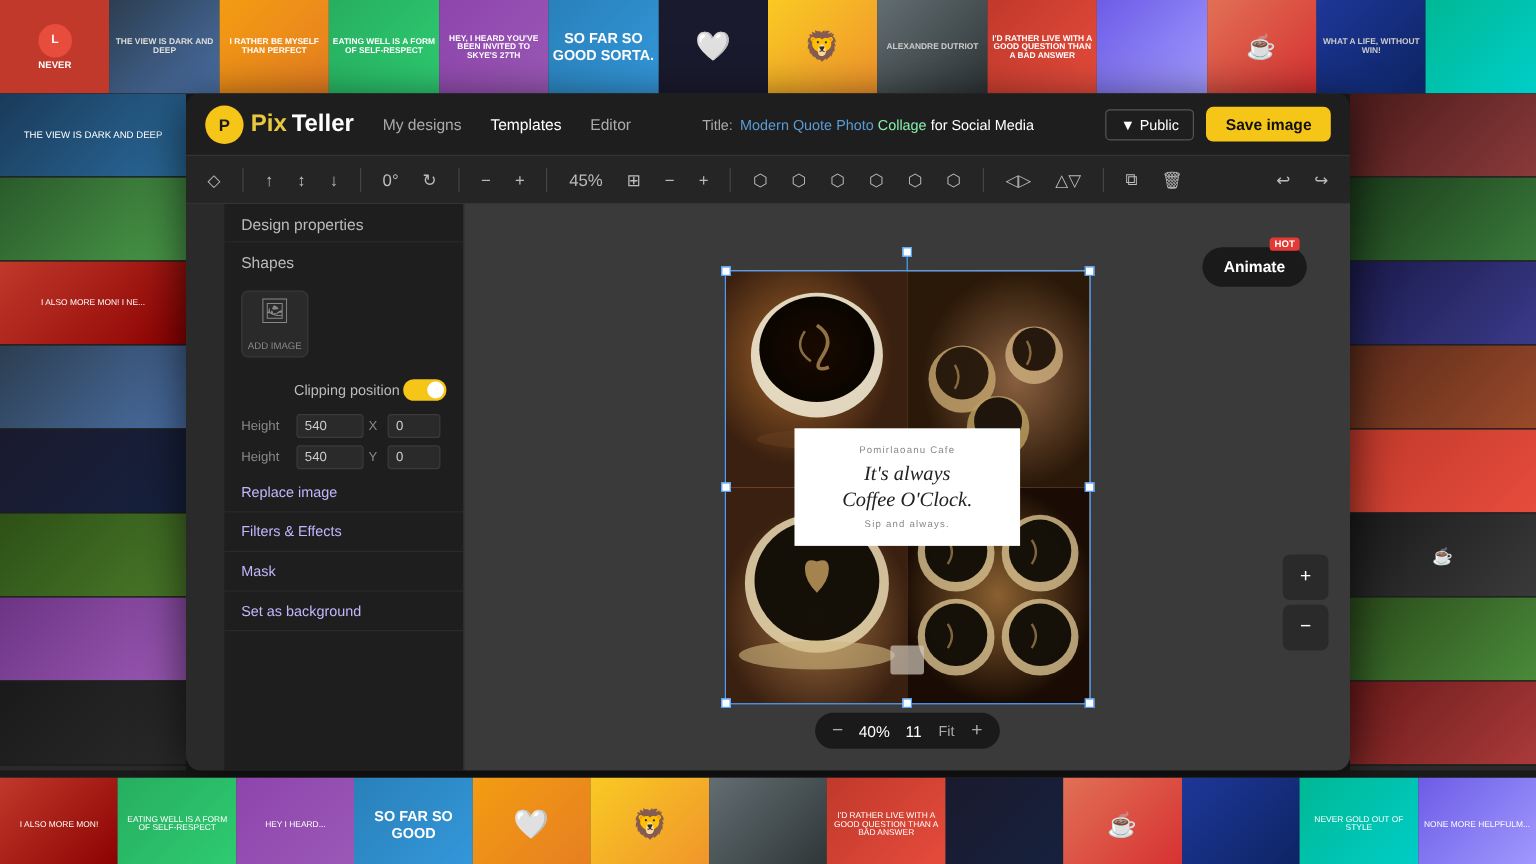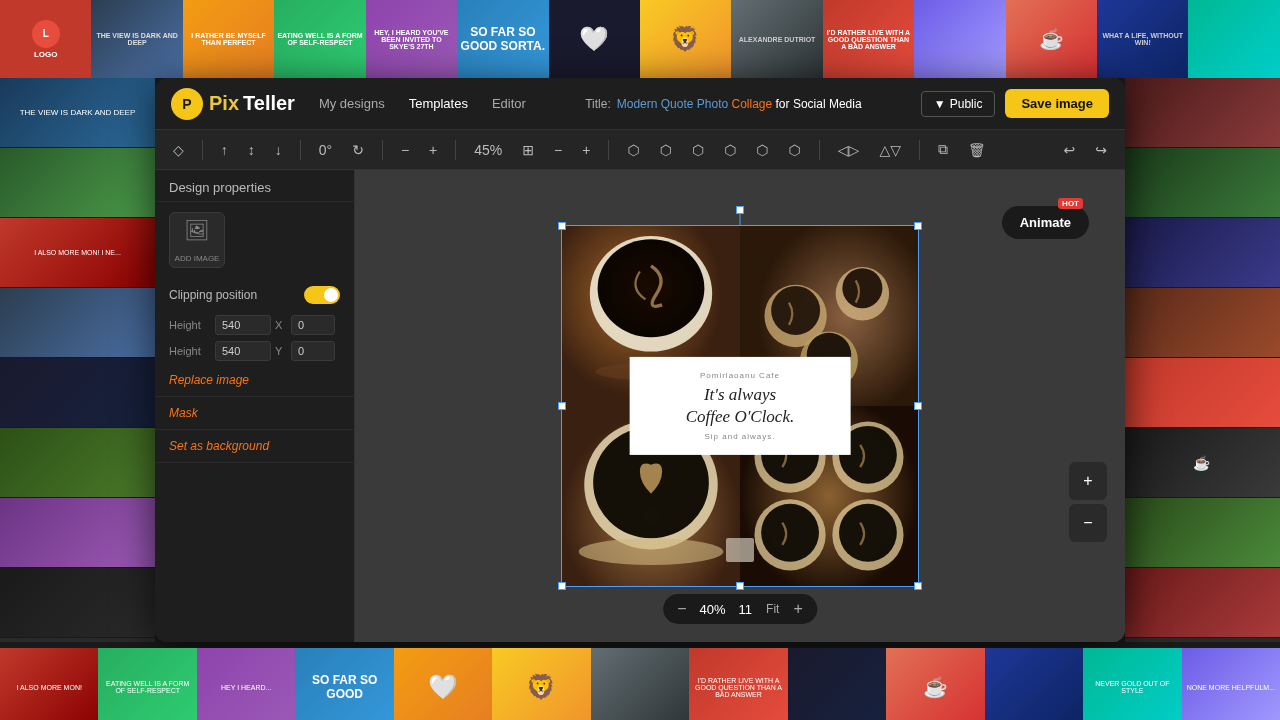--- a/index.html
+++ b/index.html
@@ -68,21 +68,21 @@
       padding: 0 12px; gap: 8px; border-bottom: 1px solid #333;
     }
     .toolbar-btn {
       background: none; border: none; color: #bbb; cursor: pointer;
       font-size: 14px; padding: 3px 6px; border-radius: 3px;
     }
     .toolbar-sep { width: 1px; height: 20px; background: #444; margin: 0 4px; }
 
     
     .body-layout {
-      display: flex; height: calc(100% - 92px);
+      display: flex; height: calc(100% - 92px); padding-left: 32px;
     }
 
     
     .left-panel {
       width: 200px; background: #1e1e1e; border-right: 1px solid #333;
       overflow-y: auto; flex-shrink: 0;
     }
     .panel-section-title {
       color: #bbb; font-size: 13px; padding: 10px 14px 6px;
       border-bottom: 1px solid #2a2a2a;
@@ -101,21 +101,21 @@
       display: flex; flex-direction: column; align-items: center; justify-content: center;
       cursor: pointer; border: 1px solid #3a3a3a;
     }
     .add-image-icon { color: #888; font-size: 20px; }
     .add-image-label { color: #888; font-size: 8px; margin-top: 12px; }
 
     .clipping-row {
       display: flex; align-items: center; justify-content: space-between;
       padding: 8px 14px;
     }
-    .clipping-label { color: #bbb; font-size: 12px; }
+    .clipping-label { color: #bbb; font-size: 12px; margin-left: 44px; }
     .toggle-btn {
       width: 36px; height: 18px; background: #f5c518; border-radius: 9px;
       position: relative; cursor: pointer;
     }
     .toggle-thumb {
       position: absolute; right: 2px; top: 2px;
       width: 14px; height: 14px; background: white; border-radius: 50%;
     }
 
     .properties-title {
@@ -130,42 +130,41 @@
       width: 56px; background: #2a2a2a; border: 1px solid #3a3a3a;
       color: #ccc; font-size: 11px; padding: 3px 6px; border-radius: 3px;
     }
     .prop-xy-label { color: #888; font-size: 11px; width: 12px; }
     .prop-xy-input {
       width: 44px; background: #2a2a2a; border: 1px solid #3a3a3a;
       color: #ccc; font-size: 11px; padding: 3px 6px; border-radius: 3px;
     }
 
     .action-item {
-      padding: 9px 14px; color: #f97316; font-size: 12px; cursor: pointer;
+      padding: 9px 14px; color: #c4b5fd; font-size: 12px; cursor: pointer;
       border-bottom: 1px solid #2a2a2a;
-      font-style: italic;
     }
 
     
     .canvas-area {
       flex: 1; background: #3a3a3a; position: relative; overflow: hidden;
       display: flex; align-items: center; justify-content: center;
     }
 
     
     .animate-btn {
       position: absolute; top: 18px; right: 18px;
       background: #1a1a1a; color: white; border: none;
       padding: 9px 18px; border-radius: 20px; font-size: 13px;
       font-weight: bold; cursor: pointer; z-index: 10;
     }
 
     
     .design-canvas {
-      position: relative; width: 356px; height: 360px;
+      position: relative; width: 303px; height: 360px;
       background: #fdba74;
     }
 
     
     .coffee-collage {
       width: 100%; height: 100%; position: relative; overflow: hidden;
     }
     .coffee-tl {
       position: absolute; top: 0; left: 0; width: 50%; height: 50%;
       background: #5a3a2a;
@@ -269,21 +268,21 @@
   </style>
 </head>
 <body>
 
 <div class="top-strip">
   <div class="strip-item s1">
     <div class="strip-item-inner" style="background:#c0392b; flex-direction:column; gap:2px;">
       <div style="width:28px;height:28px;background:#e74c3c;border-radius:50%;display:flex;align-items:center;justify-content:center;">
         <span style="color:white;font-size:10px;font-weight:bold;">L</span>
       </div>
-      <span style="color:white;font-size:8px;">LOGO</span>
+      <span style="color:white;font-size:8px;">NEVER</span>
     </div>
   </div>
   <div class="strip-item" style="background:linear-gradient(135deg,#2c3e50,#4a6fa5);">
     <div class="strip-item-inner" style="font-size:7px;padding:2px;color:#ddd;text-align:center;">
       THE VIEW IS DARK AND DEEP
     </div>
   </div>
   <div class="strip-item" style="background:linear-gradient(135deg,#f39c12,#e67e22);">
     <div class="strip-item-inner" style="font-size:7px;color:#fff;text-align:center;padding:3px;">
       I RATHER BE MYSELF THAN PERFECT
@@ -395,21 +394,21 @@
         <span class="logo-pix">Pix</span>
           <span class="logo-teller">Teller</span>
       </div>
       <a class="nav-link">My designs</a>
       <a class="nav-link active">Templates</a>
       <a class="nav-link">Editor</a>
     </div>
     <div class="header-center">
       <span class="title-label">Title:</span>
       <span class="title-text">
-        <span style="color:#5b9bd5;">Modern</span> <span style="color:#5b9bd5;">Quote</span> <span style="color:#5b9bd5;">Photo</span> <span style="color:#f97316;">Collage</span> for Social Media
+        <span style="color:#5b9bd5;">Modern</span> <span style="color:#5b9bd5;">Quote</span> <span style="color:#5b9bd5;">Photo</span> <span style="color:#86efac;">Collage</span> for Social Media
       </span>
     </div>
     <div class="header-right">
       <button class="public-btn">
         <span>▼</span>
         <span>Public</span>
       </button>
       <button class="save-btn">Save image</button>
     </div>
   </div>
@@ -447,20 +446,23 @@
     <div style="flex:1;"></div>
     <button class="toolbar-btn">↩</button>
     <button class="toolbar-btn">↪</button>
   </div>
 
   <div class="body-layout">
 
     <div class="left-panel">
       <div class="panel-section-title">Design properties</div>
 
+      <div style="padding:8px 14px 4px;">
+        <span style="color:#bbb;font-size:13px;">Shapes</span>
+      </div>
 
 
       <div class="add-image-box">
         <span class="add-image-icon">🖼</span>
         <span class="add-image-label">ADD IMAGE</span>
       </div>
 
       <div class="clipping-row">
         <span class="clipping-label">Clipping position</span>
         <div class="toggle-btn">
@@ -476,20 +478,21 @@
         <input class="prop-xy-input" type="text" value="0" style="">
       </div>
       <div class="prop-row">
         <span class="prop-label">Height</span>
         <input class="prop-input" type="text" value="540" style="">
         <span class="prop-xy-label">Y</span>
         <input class="prop-xy-input" type="text" value="0" style="">
       </div>
 
       <div class="action-item">Replace image</div>
+      <div class="action-item">Filters &amp; Effects</div>
       <div class="action-item">Mask</div>
       <div class="action-item">Set as background</div>
     </div>
 
     <div class="canvas-area">
 
       <div style="position:absolute;top:18px;right:18px;z-index:10;">
         <button class="animate-btn">
           <span style="
             position:absolute;top:-8px;right:6px;

